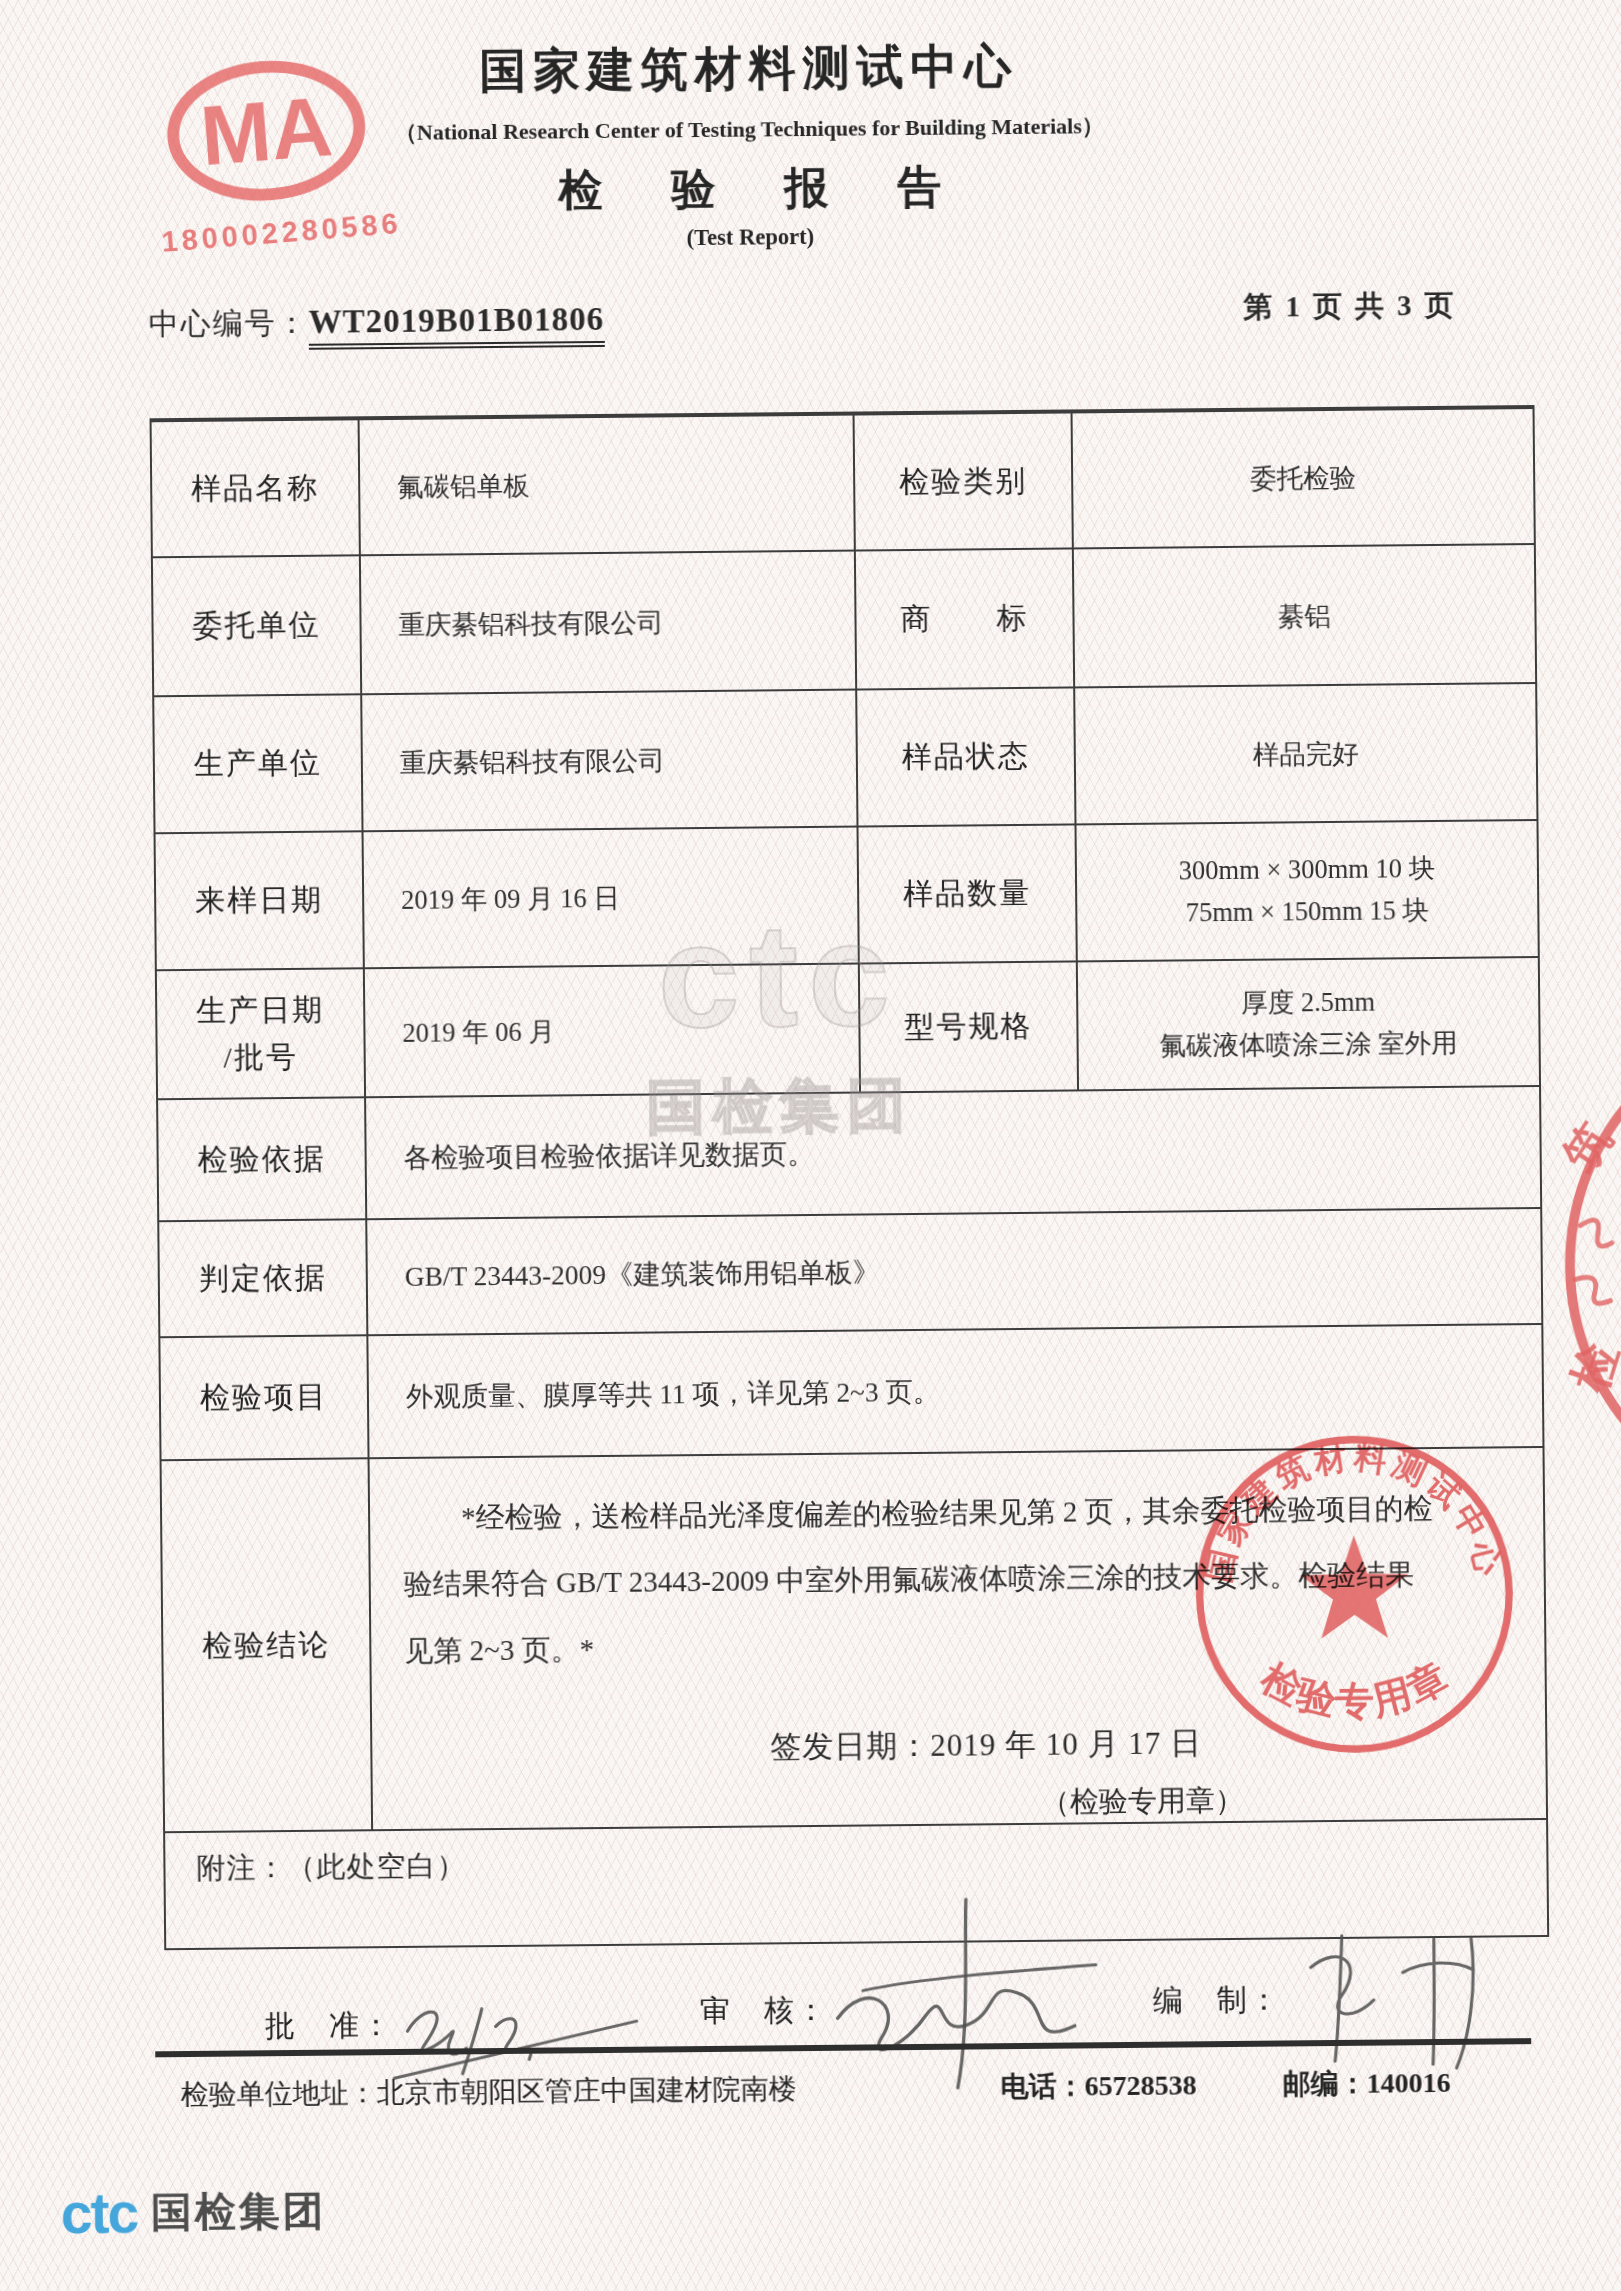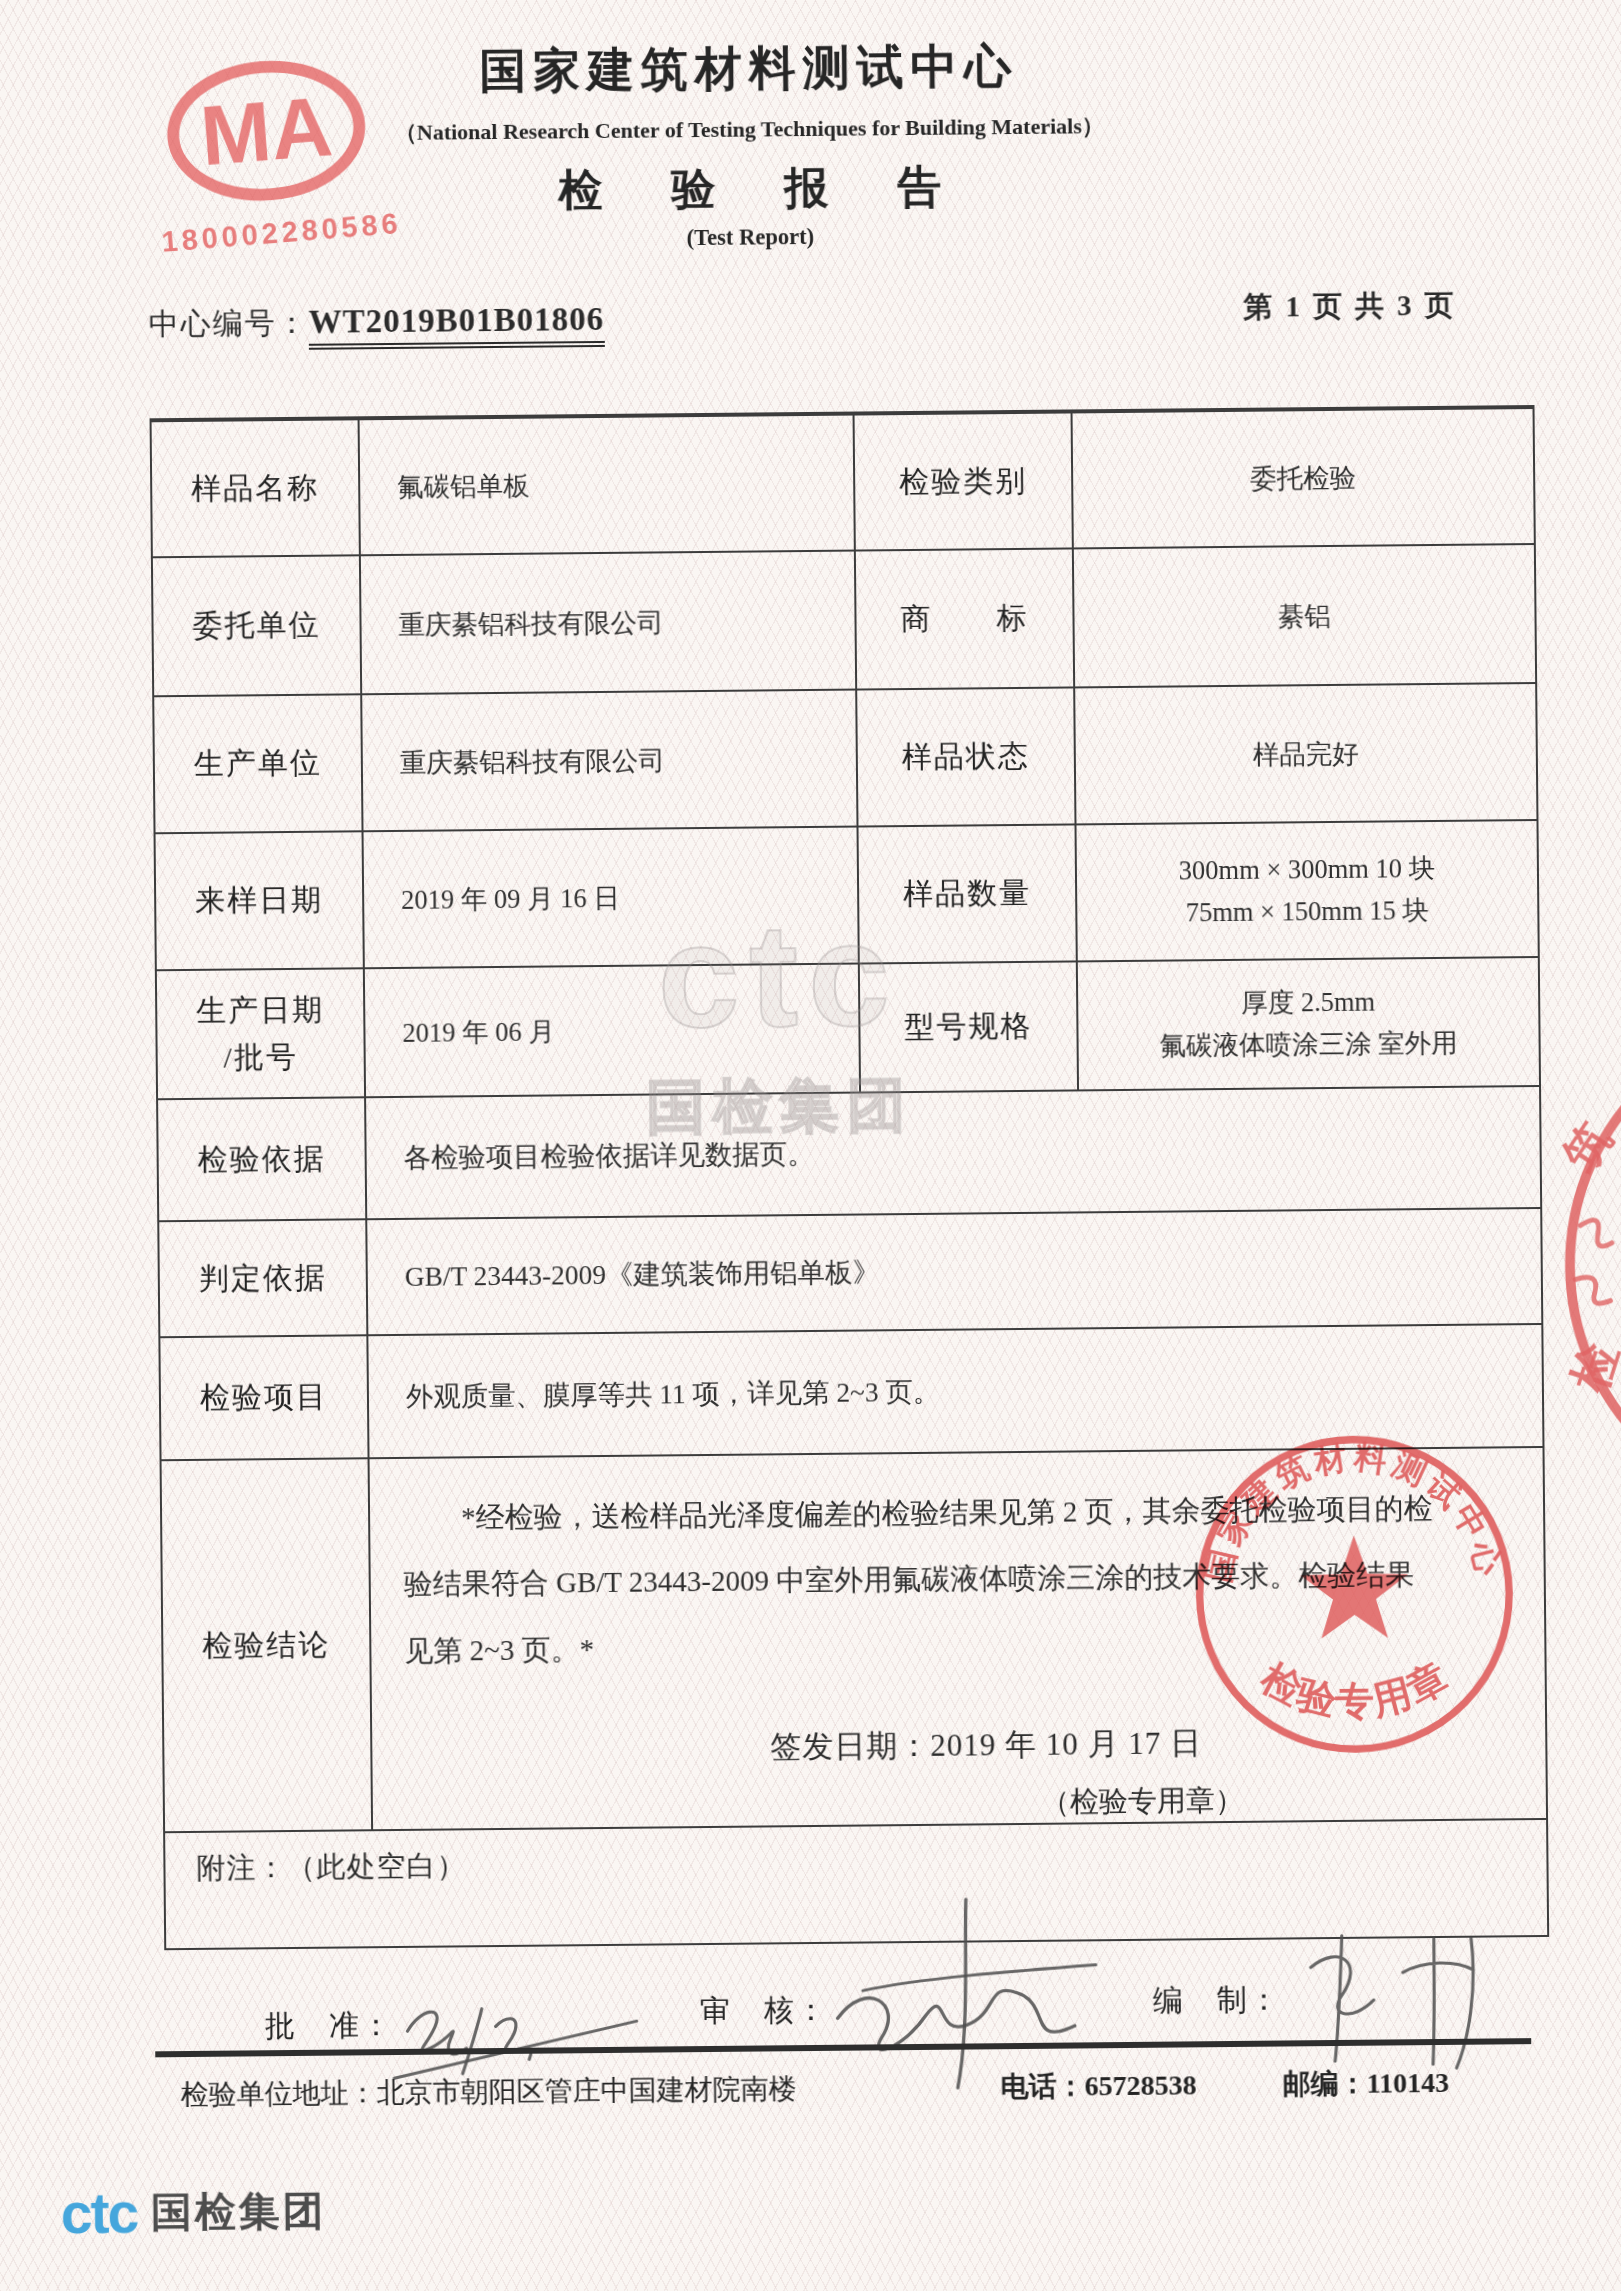--- a/index.html
+++ b/index.html
@@ -212,21 +212,21 @@
 
   <span class="sig-label" style="left:1145px;top:1984px">编　制：</span>
   <svg class="sig-svg" style="left:1270px;top:1921px" width="235" height="167" viewBox="0 0 240 170">
     <path d="M34,52 C64,28 88,48 66,80 C50,102 76,108 98,86 M66,20 C64,70 62,112 58,148" fill="none" stroke="#4e4e4e" stroke-width="3.2" stroke-linecap="round" opacity="0.85"></path>
     <path d="M160,24 C160,66 160,110 158,152 M128,58 C150,46 182,46 200,56 M198,24 C204,78 194,128 182,156" fill="none" stroke="#4e4e4e" stroke-width="3.2" stroke-linecap="round" opacity="0.85"></path>
   </svg>
 
   <div class="foot-line"></div>
   <span class="addr" style="left:172px">检验单位地址：北京市朝阳区管庄中国建材院南楼</span>
   <span class="addr" style="left:992px"><b><span>电话：</span><span>65728538</span></b></span>
-  <span class="addr" style="left:1274px"><b><span>邮编：</span><span>110143</span></b></span>
+  <span class="addr" style="left:1274px"><b><span>邮编：</span><span>140016</span></b></span>
 
   <div class="logo">
     <span class="logo-ctc">ctc</span>
     <span class="logo-group">国检集团</span>
   </div>
 
 </div>
 
 
 </body></html>

